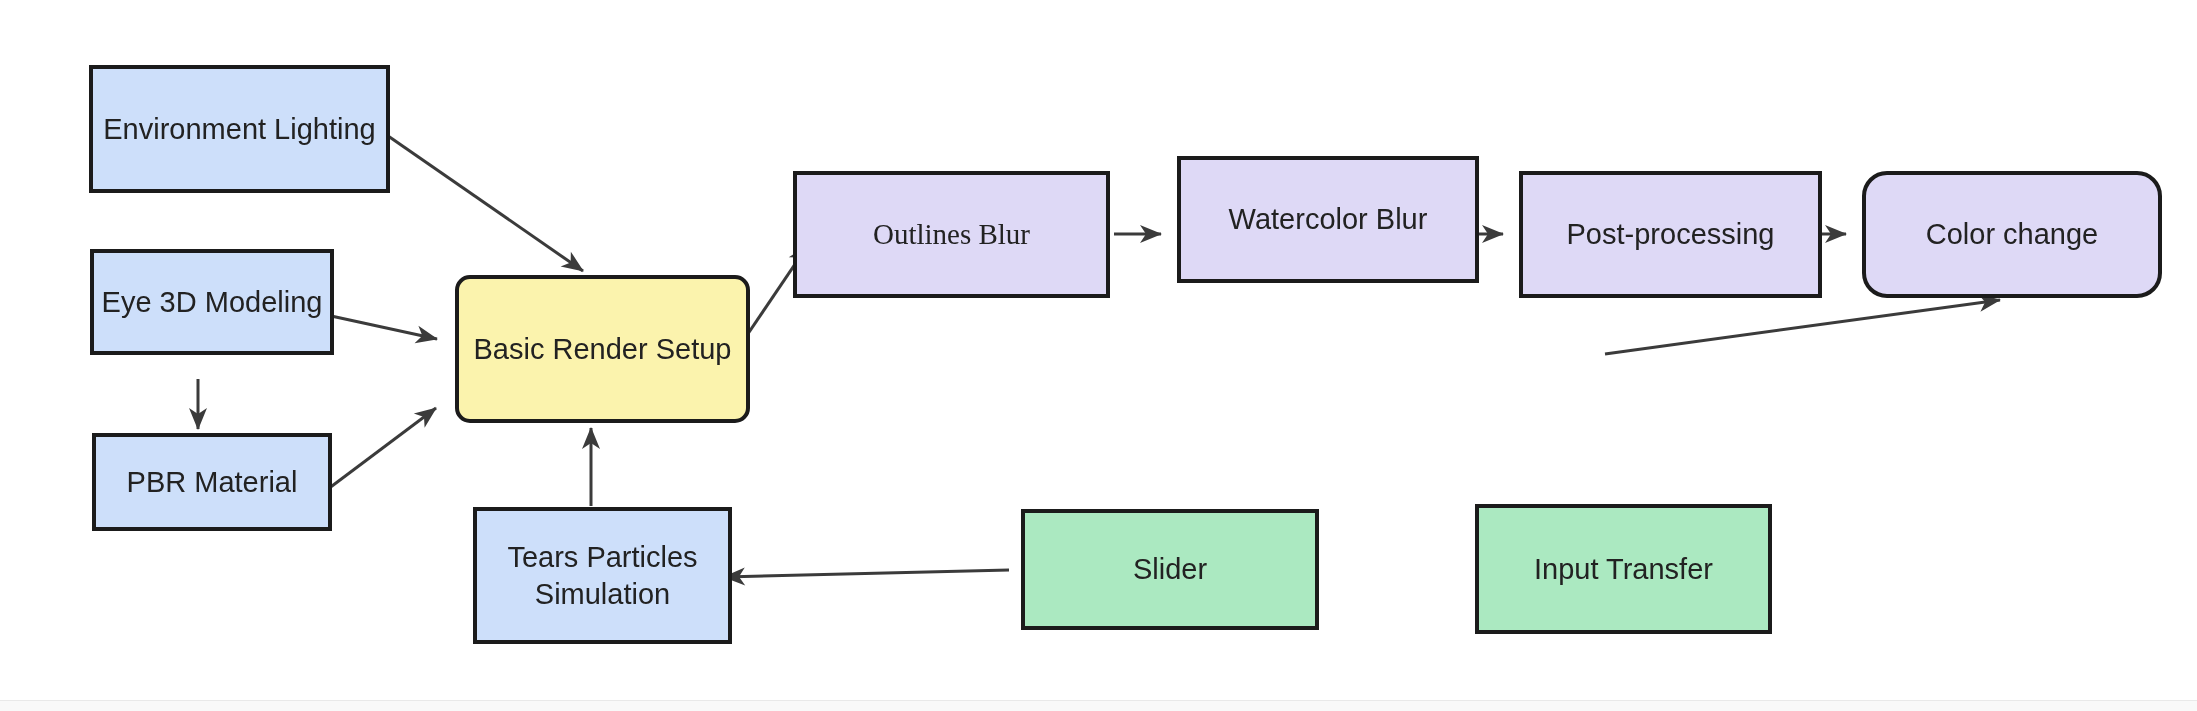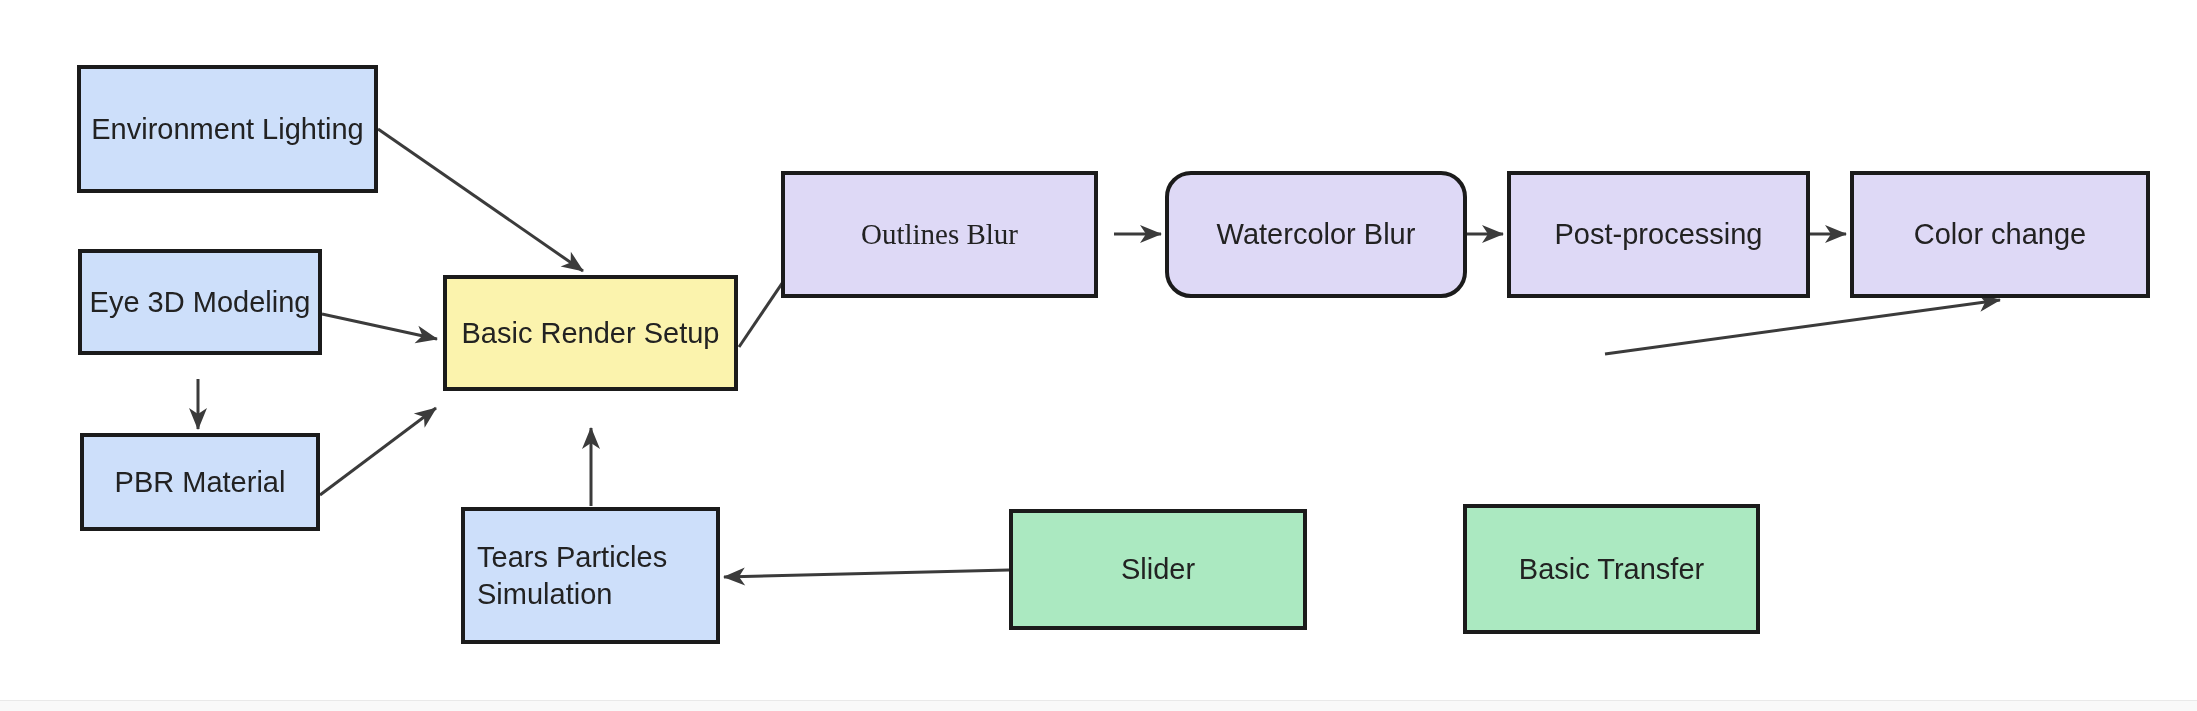--- a/index.html
+++ b/index.html
@@ -11,22 +11,23 @@
     position:relative; width:2197px; height:711px; background:var(--bg);
     font-family:"Liberation Sans","DejaVu Sans",sans-serif; color:var(--text);
     overflow:hidden;
   }
   .edges{position:absolute;left:0;top:0;width:2197px;height:711px;}
   .edges line{stroke:var(--edge);stroke-width:3px;}
   .node{
     position:absolute; box-sizing:border-box;
     border:4px solid var(--node-border);
     display:flex; align-items:center; justify-content:center;
-    text-align:left; font-size:29px; line-height:1.25;
+    text-align:center; font-size:29px; line-height:1.25;
     white-space:nowrap;
+    margin-left:12px;
   }
   .node.wrap{white-space:normal; padding:0 12px;}
   .fill-blue{background:var(--blue);}
   .fill-yellow{background:var(--yellow);}
   .fill-purple{background:var(--purple);}
   .fill-green{background:var(--green);}
   .circle{border-radius:50%;}
   .bottom-strip{
     position:absolute; left:0; right:0; bottom:0; height:10px;
     background:#f9f9f9; border-top:1px solid #e9e9e9;
@@ -55,31 +56,31 @@
     <line x1="1810" y1="234" x2="1846" y2="234" marker-end="url(#arrow)"></line>
     <line x1="1605" y1="354" x2="2000" y2="300" marker-end="url(#arrow)"></line>
   </svg>
 
   <div class="node fill-blue" style="left:77px; top:65px; width:301px; height:128px;">Environment Lighting</div>
 
   <div class="node fill-blue" style="left:78px; top:249px; width:244px; height:106px;">Eye 3D Modeling</div>
 
   <div class="node fill-blue" style="left:80px; top:433px; width:240px; height:98px;">PBR Material</div>
 
-  <div class="node fill-yellow" style="left:443px; top:275px; width:295px; height:116px;">Basic Render Setup</div>
+  <div class="node fill-yellow" style="left:443px; top:275px; width:295px; height:148px;border-radius:15px;">Basic Render Setup</div>
 
   <div class="node fill-blue wrap" style="left:461px; top:507px; width:259px; height:137px;">Tears Particles Simulation</div>
 
   <div class="node fill-purple" style="left:781px; top:171px; width:317px; height:127px;font-family:Liberation Serif, serif;">Outlines Blur</div>
 
-  <div class="node fill-purple" style="left:1165px; top:171px; width:302px; height:127px;border-radius:26px;">Watercolor Blur</div>
+  <div class="node fill-purple" style="left:1165px; top:156px; width:302px; height:127px;">Watercolor Blur</div>
 
   <div class="node fill-purple" style="left:1507px; top:171px; width:303px; height:127px;">Post-processing</div>
 
-  <div class="node fill-purple" style="left:1850px; top:171px; width:300px; height:127px;">Color change</div>
+  <div class="node fill-purple" style="left:1850px; top:171px; width:300px; height:127px;border-radius:25px;">Color change</div>
 
   <div class="node fill-green" style="left:1009px; top:509px; width:298px; height:121px;">Slider</div>
 
 
-  <div class="node fill-green" style="left:1463px; top:504px; width:297px; height:130px;">Basic Transfer</div>
+  <div class="node fill-green" style="left:1463px; top:504px; width:297px; height:130px;">Input Transfer</div>
 
   <div class="bottom-strip"></div>
 </div>
 
 </body></html>

